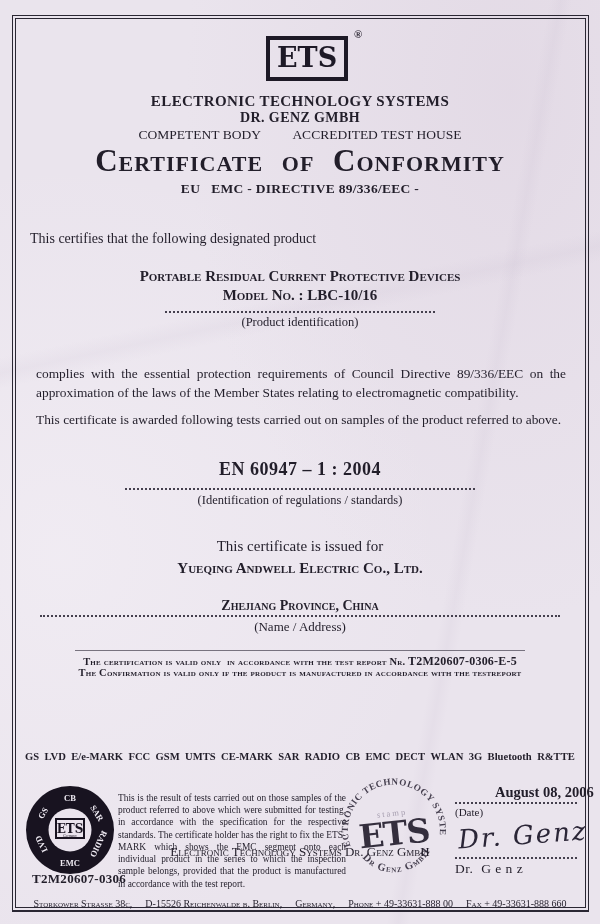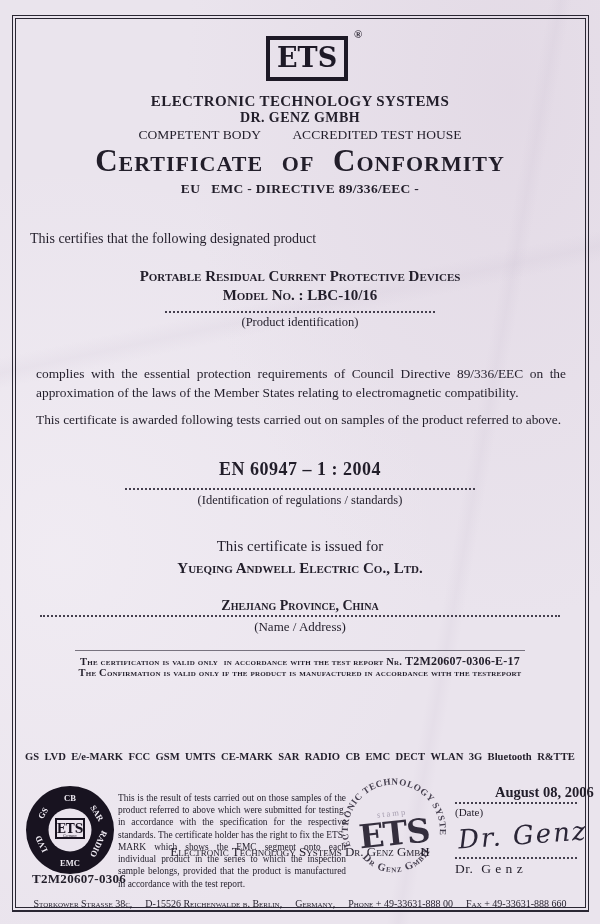--- a/index.html
+++ b/index.html
@@ -117,21 +117,21 @@
   <div class="abs dotted" style="left:125px;width:350px;top:488px;"></div>
   <div class="abs ctr cap" style="top:493px;">(Identification of regulations / standards)</div>
 
   <div class="abs ctr issued-lead">This certificate is issued for</div>
   <div class="abs ctr company b sc">Yueqing Andwell Electric Co., Ltd.</div>
   <div class="abs ctr addr b sc" style="top:598px;">Zhejiang Province, China</div>
   <div class="abs dotted" style="left:40px;width:520px;top:615px;"></div>
   <div class="abs ctr" style="top:619px;font-size:13px;">(Name / Address)</div>
 
   <div class="abs thin-rule" style="left:75px;width:450px;top:650px;"></div>
-  <div class="abs ctr valid1 b sc"><span class="ws-pre">The certification is valid only  in accordance with the test report Nr. </span><span class="rep">T2M20607-0306-E-17</span></div>
+  <div class="abs ctr valid1 b sc"><span class="ws-pre">The certification is valid only  in accordance with the test report Nr. </span><span class="rep">T2M20607-0306-E-5</span></div>
   <div class="abs ctr valid2 b sc">The Confirmation is valid only if the product is manufactured in accordance with the testreport</div>
 
   <div class="abs marks">
     <span>GS</span>
     <span>LVD</span>
     <span>E/e-MARK</span>
     <span>FCC</span>
     <span>GSM</span>
     <span>UMTS</span>
     <span>CE-MARK</span>

